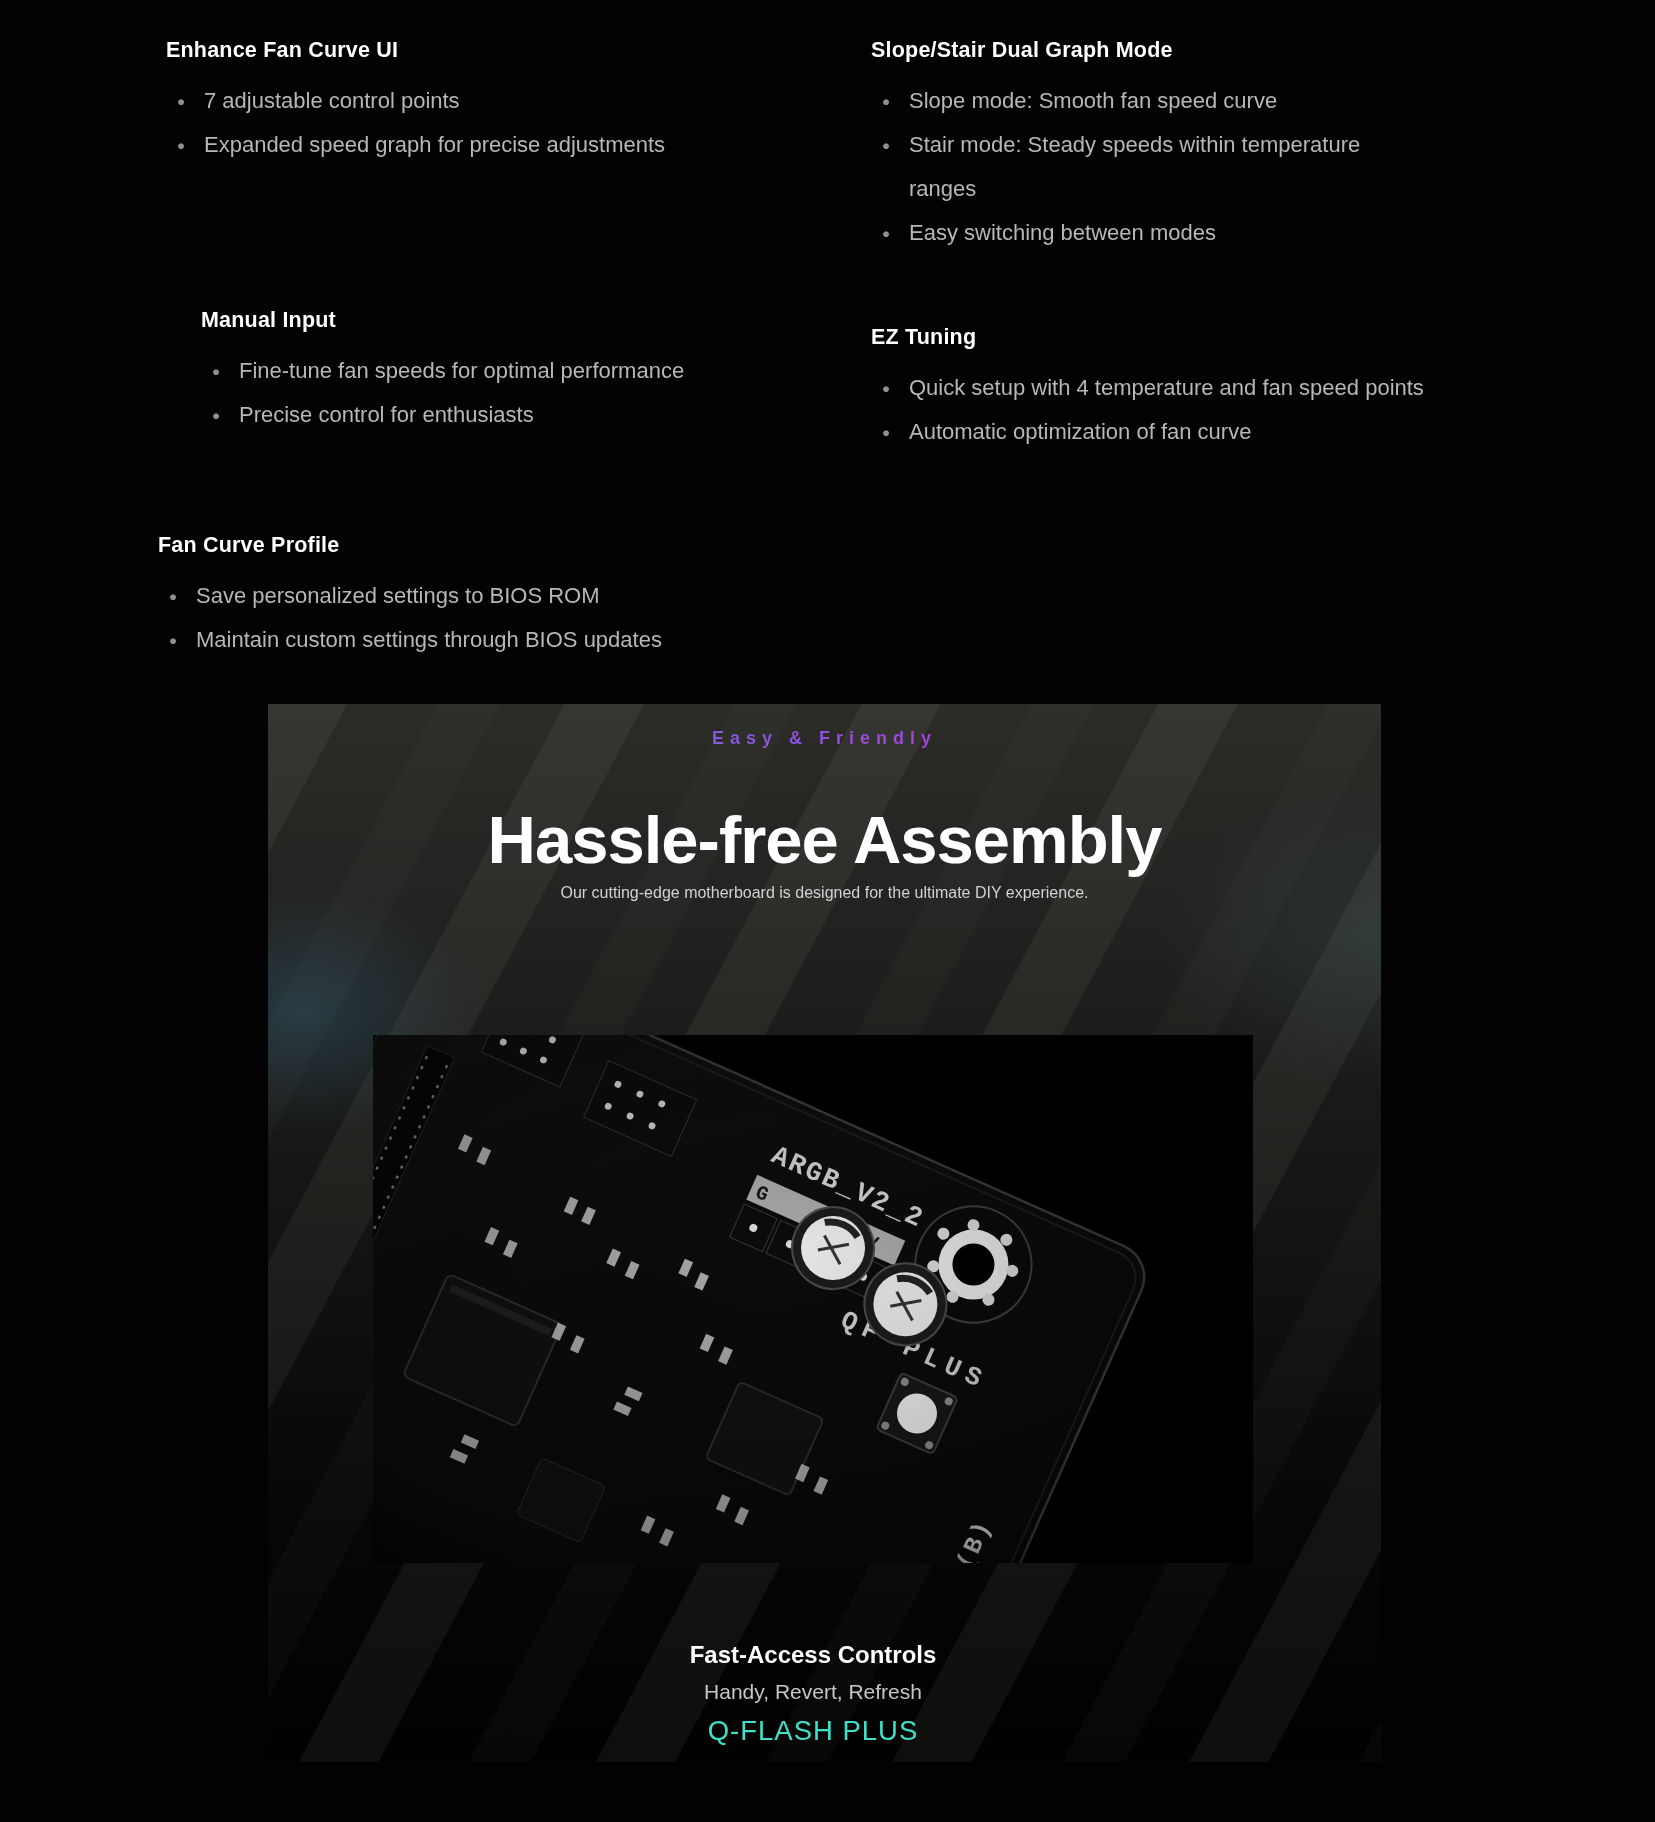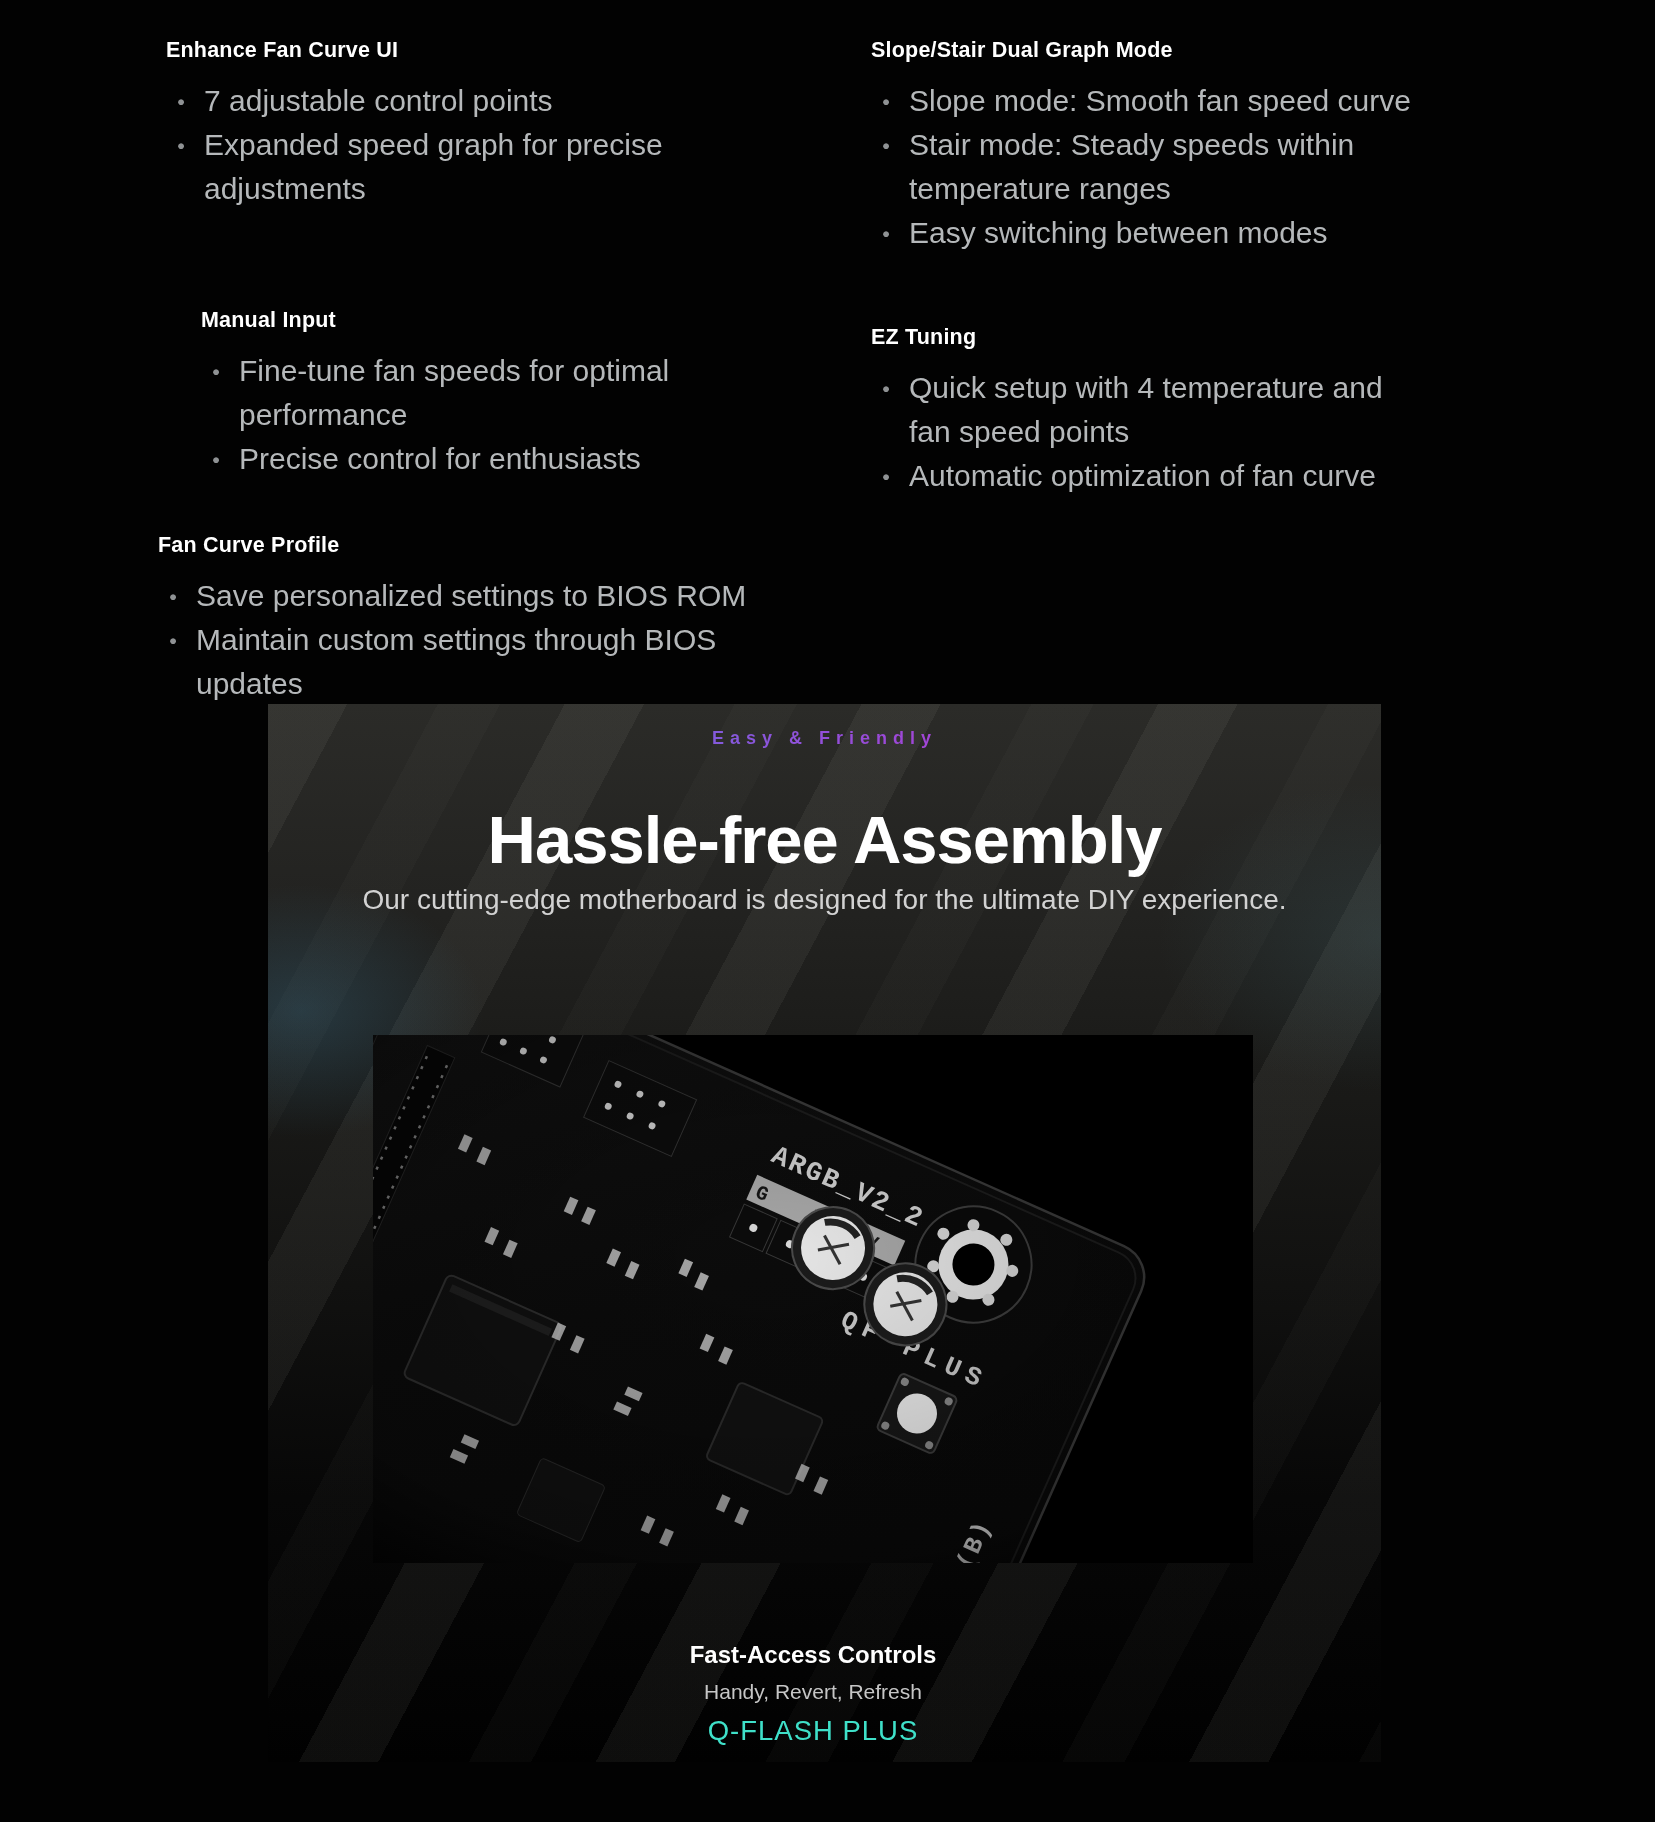--- a/index.html
+++ b/index.html
@@ -14,21 +14,21 @@
   .feature{position:absolute;}
   .feature h3{
     margin:0 0 16px 0;
     font-size:21.5px;font-weight:700;color:#ffffff;
     letter-spacing:.2px;
   }
   .feature ul{list-style:none;margin:0;padding:0;}
   .feature li{
     position:relative;
     padding-left:38px;
-    font-size:30px;line-height:44px;
+    font-size:22px;line-height:44px;
     color:#b5b8ba;font-weight:400;
   }
   .feature li::before{
     content:"●";
     position:absolute;left:11px;top:1px;
     font-size:13.5px;color:#8f9294;
   }
   .pos-l1{left:158px;top:38px;width:640px;margin-left:8px;}
   .pos-r1{left:871px;top:38px;width:560px;}
   .pos-l2{left:158px;top:308px;width:640px;margin-left:43px;}
@@ -55,21 +55,21 @@
   }
   .hero-title{
     position:absolute;left:0;top:52px;width:100%;
     text-align:center;
     font-size:67px;font-weight:700;color:#ffffff;
     letter-spacing:-1px;
   }
   .hero-subtitle{
     position:absolute;left:0;top:180px;width:100%;
     text-align:center;
-    font-size:28px;font-weight:400;color:#d2d2d2;
+    font-size:16px;font-weight:400;color:#d2d2d2;
   }
   .photo{
     position:absolute;left:105px;top:331px;width:880px;height:528px;
     background:#000;
   }
   .caption{
     position:absolute;left:105px;top:937px;width:880px;
     text-align:center;
   }
   .caption .c1{font-size:24px;font-weight:700;color:#ffffff;margin:0 0 11px 0;}

